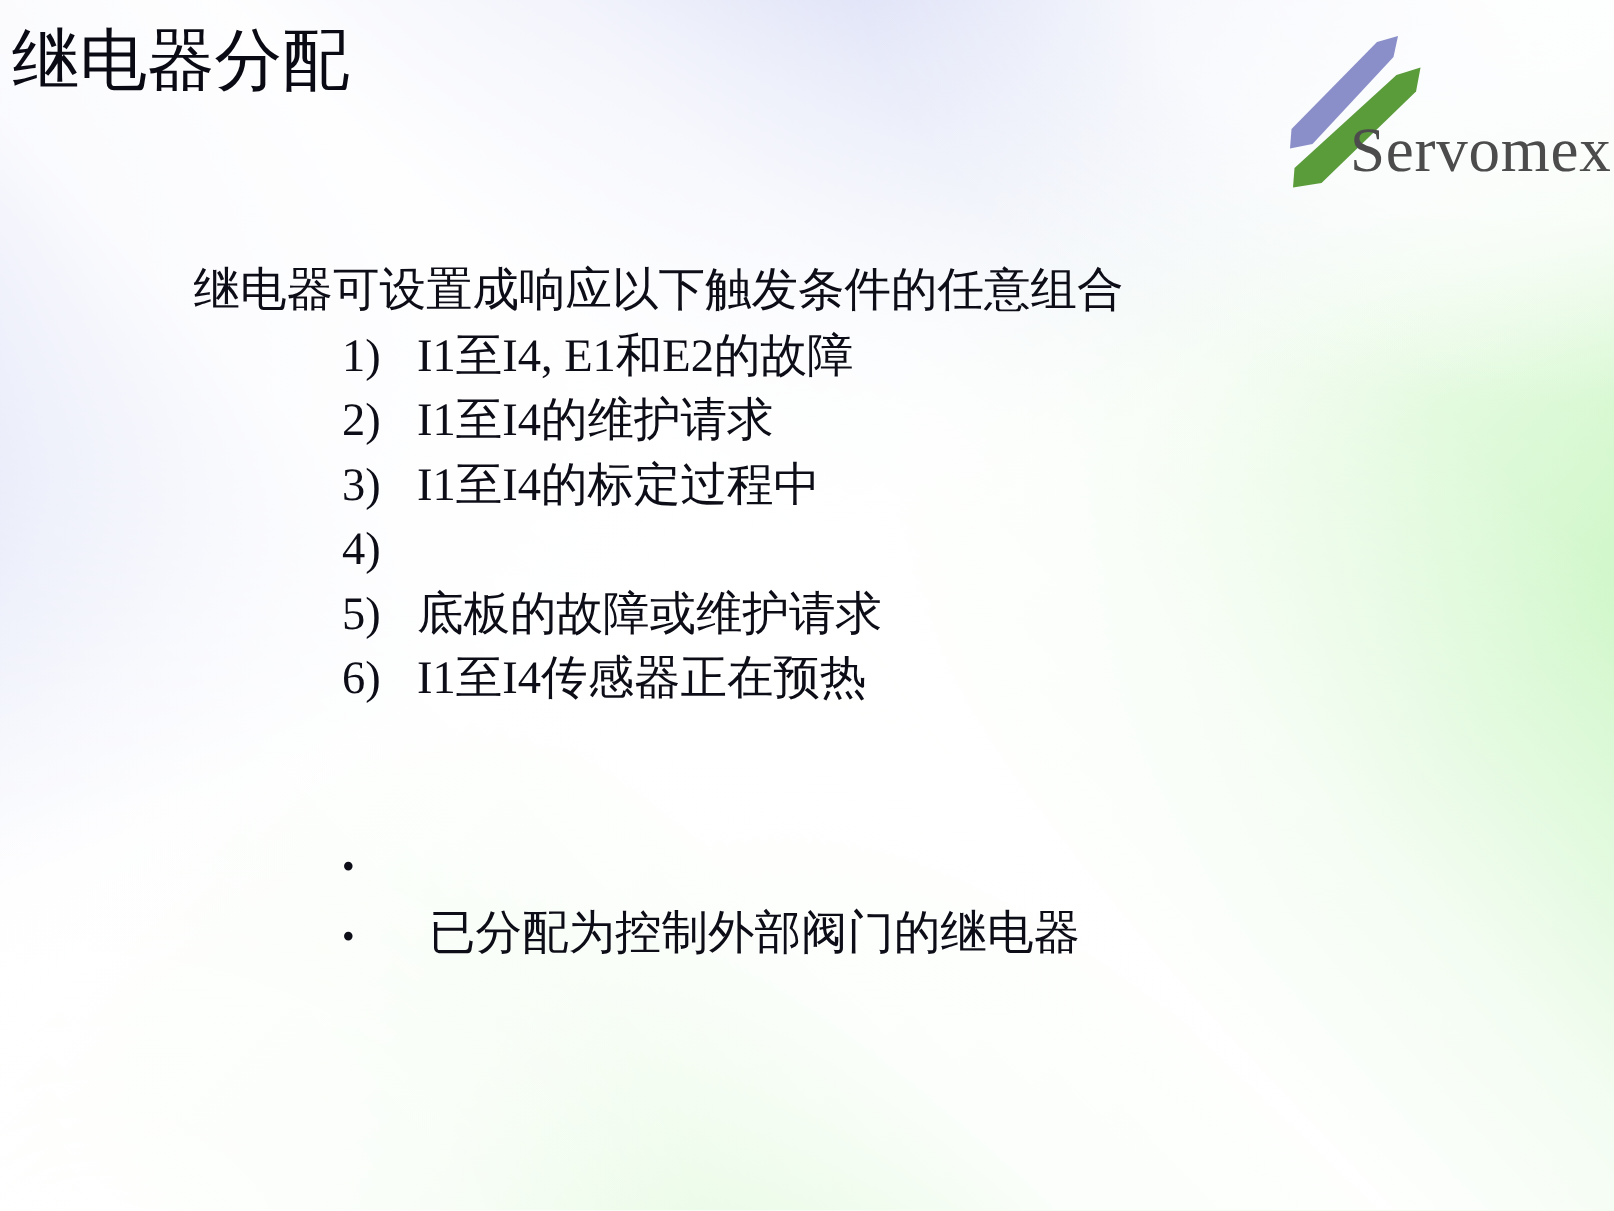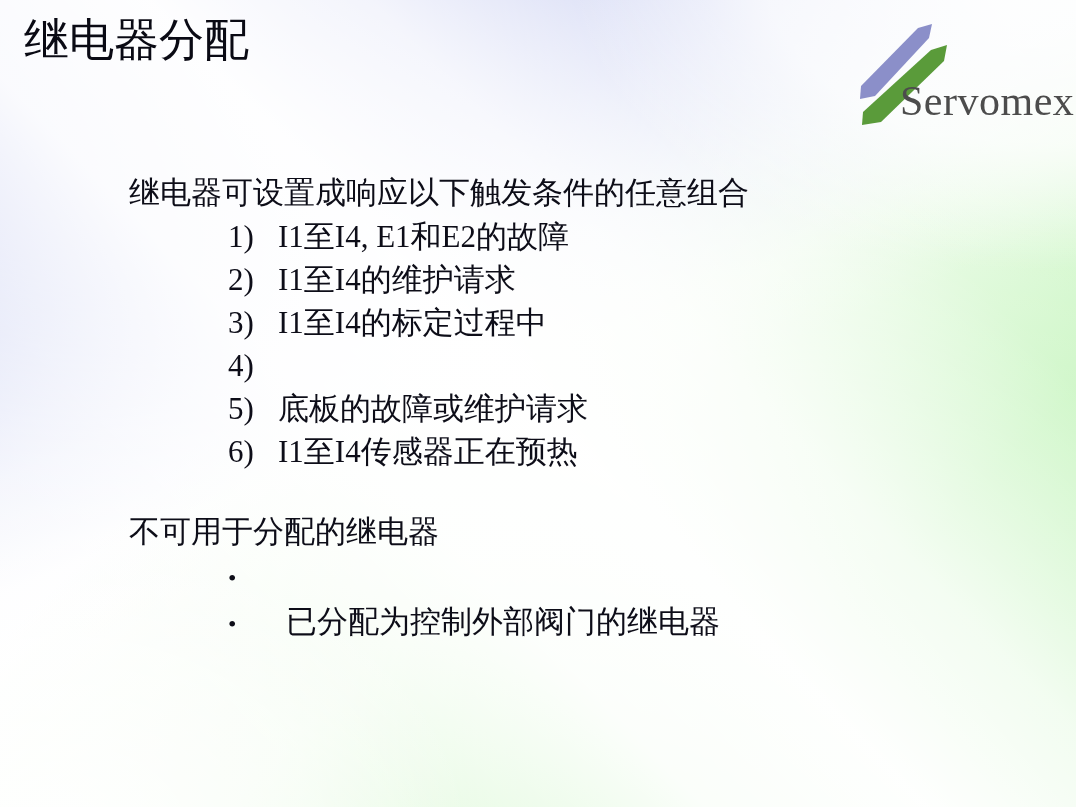--- a/index.html
+++ b/index.html
@@ -77,21 +77,20 @@
   #title {
     position: absolute;
     left: 8px;
     top: 11px;
     font-size: 45px;
     line-height: 58px;
     font-weight: 400;
     color: #0a0a14;
     letter-spacing: 0px;
     white-space: nowrap;
-    margin-left: 16px;
   }
 
   
   #logo {
     position: absolute;
     left: 855px;
     top: 12px;
     width: 215px;
     height: 118px;
   }
@@ -220,21 +219,20 @@
       <li class="num-item">
         <span class="num-marker">5)</span>
         <span class="num-text">底板的故障或维护请求</span>
       </li>
       <li class="num-item">
         <span class="num-marker">6)</span>
         <span class="num-text">I1至I4传感器正在预热</span>
       </li>
     </ul>
 
-    <div class="intro" id="intro-2">不可用于分配的继电器</div>
 
     <ul class="bullet-list">
       <li class="bullet-item">
         <span class="bullet-marker">•</span>
       </li>
       <li class="bullet-item">
         <span class="bullet-marker">•</span>
         <span class="bullet-text">已分配为控制外部阀门的继电器</span>
       </li>
     </ul>

